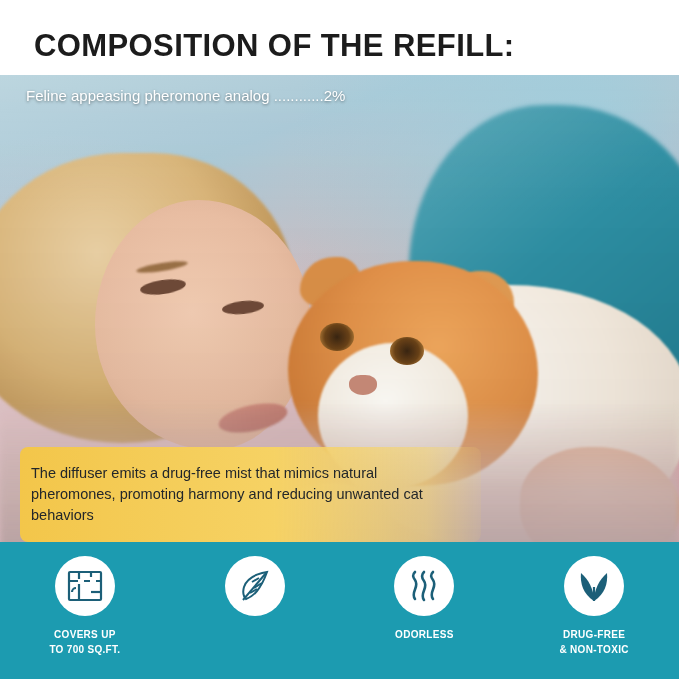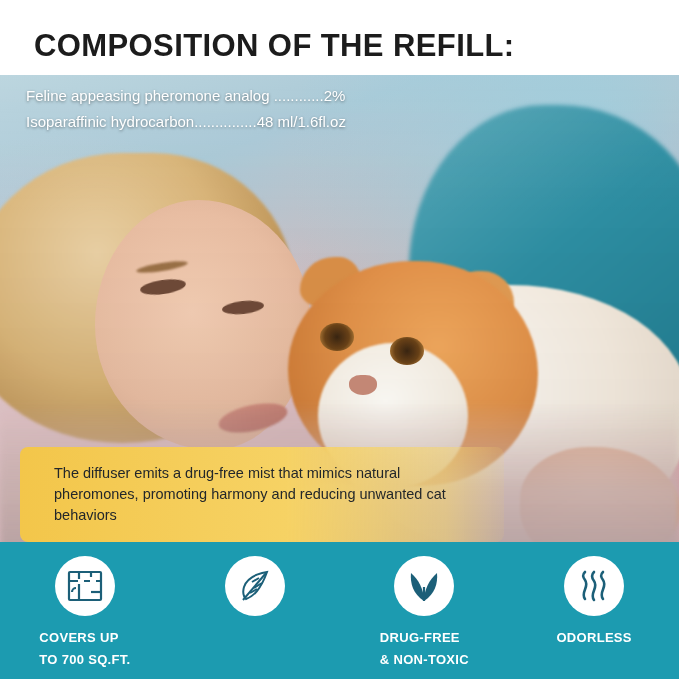--- a/index.html
+++ b/index.html
@@ -233,21 +233,21 @@
     text-shadow: 0 1px 3px rgba(0,0,0,0.45);
     white-space: nowrap;
   }
   .composition div { margin: 0; }
 
   
   .callout {
     position: absolute;
     left: 20px; top: 447px;
     width: 432px;
-    padding: 16px 18px 16px 34px;
+    padding: 16px 18px 16px 11px;
     border-radius: 8px;
     background: linear-gradient(90deg, #f3c64a 0%, #f6d264 55%, rgba(246,214,110,0.55) 88%, rgba(246,214,110,0.10) 100%);
     color: #23272a;
     font-size: 14.5px;
     line-height: 21px;
   }
 
   
   .features {
     position: absolute;
@@ -269,24 +269,25 @@
     width: 60px; height: 60px;
     border-radius: 50%;
     background: #ffffff;
     display: flex;
     align-items: center;
     justify-content: center;
   }
   .feature-label {
     margin-top: 11px;
     color: #ffffff;
-    font-size: 13px;
+    font-size: 10px;
     font-weight: bold;
-    line-height: 22px;
+    line-height: 15px;
     letter-spacing: 0.3px;
+    text-align: center;
     white-space: pre-line;
   }
   svg { display: block; }
 </style>
 </head>
 <body>
 
 <div class="card">
 
   <div class="header">
@@ -312,21 +313,20 @@
     <div class="cat-eye-r"></div>
     <div class="cat-nose"></div>
     <div class="cat-paw"></div>
     <div class="hand"></div>
     <div class="bed-bottom"></div>
     <div class="photo-soft"></div>
   </div>
 
   <div class="composition">
     <div>Feline appeasing pheromone analog ............2%</div>
-    <div>Isoparaffinic hydrocarbon...............48 ml/1.6fl.oz</div>
   </div>
 
   <div class="callout">The diffuser emits a drug-free mist that mimics natural pheromones, promoting harmony and reducing unwanted cat behaviors</div>
 
   <div class="features">
 
     <div class="feature">
       <div class="feature-circle">
         <span>
           <svg width="38" height="36" viewBox="0 0 38 36" fill="none" stroke="#1c5f78" stroke-width="2.2">
@@ -351,38 +351,38 @@
             <path d="M29 6 L6 33"></path>
             <path d="M22 11 L15 15 M25 16 L17 21 M20 22 L13 26"></path>
           </svg>
         </span>
       </div>
     </div>
 
     <div class="feature">
       <div class="feature-circle">
         <span>
+          <svg width="34" height="36" viewBox="0 0 34 36" fill="none" stroke="#1c5f78" stroke-width="2.6" stroke-linecap="round">
+            <path d="M8 31 C3 24 13 19 8 12 C5 8 6 6 8 4"></path>
+            <path d="M17 32 C12 25 22 20 17 13 C14 9 15 6 17 4"></path>
+            <path d="M26 31 C21 24 31 19 26 12 C23 8 24 6 26 4"></path>
+          </svg>
+        </span>
+      </div>
+      <div class="feature-label">ODORLESS</div>
+    </div>
+
+    <div class="feature">
+      <div class="feature-circle">
+        <span>
           <svg width="36" height="38" viewBox="0 0 36 38" fill="none" stroke="#1c5f78" stroke-width="2.2">
             <path d="M18 34 C18 22 12 12 5 6 C4 16 7 27 18 34 Z" fill="#1c5f78" stroke="none"></path>
             <path d="M18 34 C18 22 24 12 31 6 C32 16 29 27 18 34 Z" fill="#1c5f78" stroke="none"></path>
             <path d="M18 34 V20"></path>
           </svg>
         </span>
       </div>
       <div class="feature-label">DRUG-FREE
 &amp; NON-TOXIC</div>
     </div>
 
-    <div class="feature">
-      <div class="feature-circle">
-        <span>
-          <svg width="34" height="36" viewBox="0 0 34 36" fill="none" stroke="#1c5f78" stroke-width="2.6" stroke-linecap="round">
-            <path d="M8 31 C3 24 13 19 8 12 C5 8 6 6 8 4"></path>
-            <path d="M17 32 C12 25 22 20 17 13 C14 9 15 6 17 4"></path>
-            <path d="M26 31 C21 24 31 19 26 12 C23 8 24 6 26 4"></path>
-          </svg>
-        </span>
-      </div>
-      <div class="feature-label">ODORLESS</div>
-    </div>
-
   </div>
 </div>
 
 </body></html>

